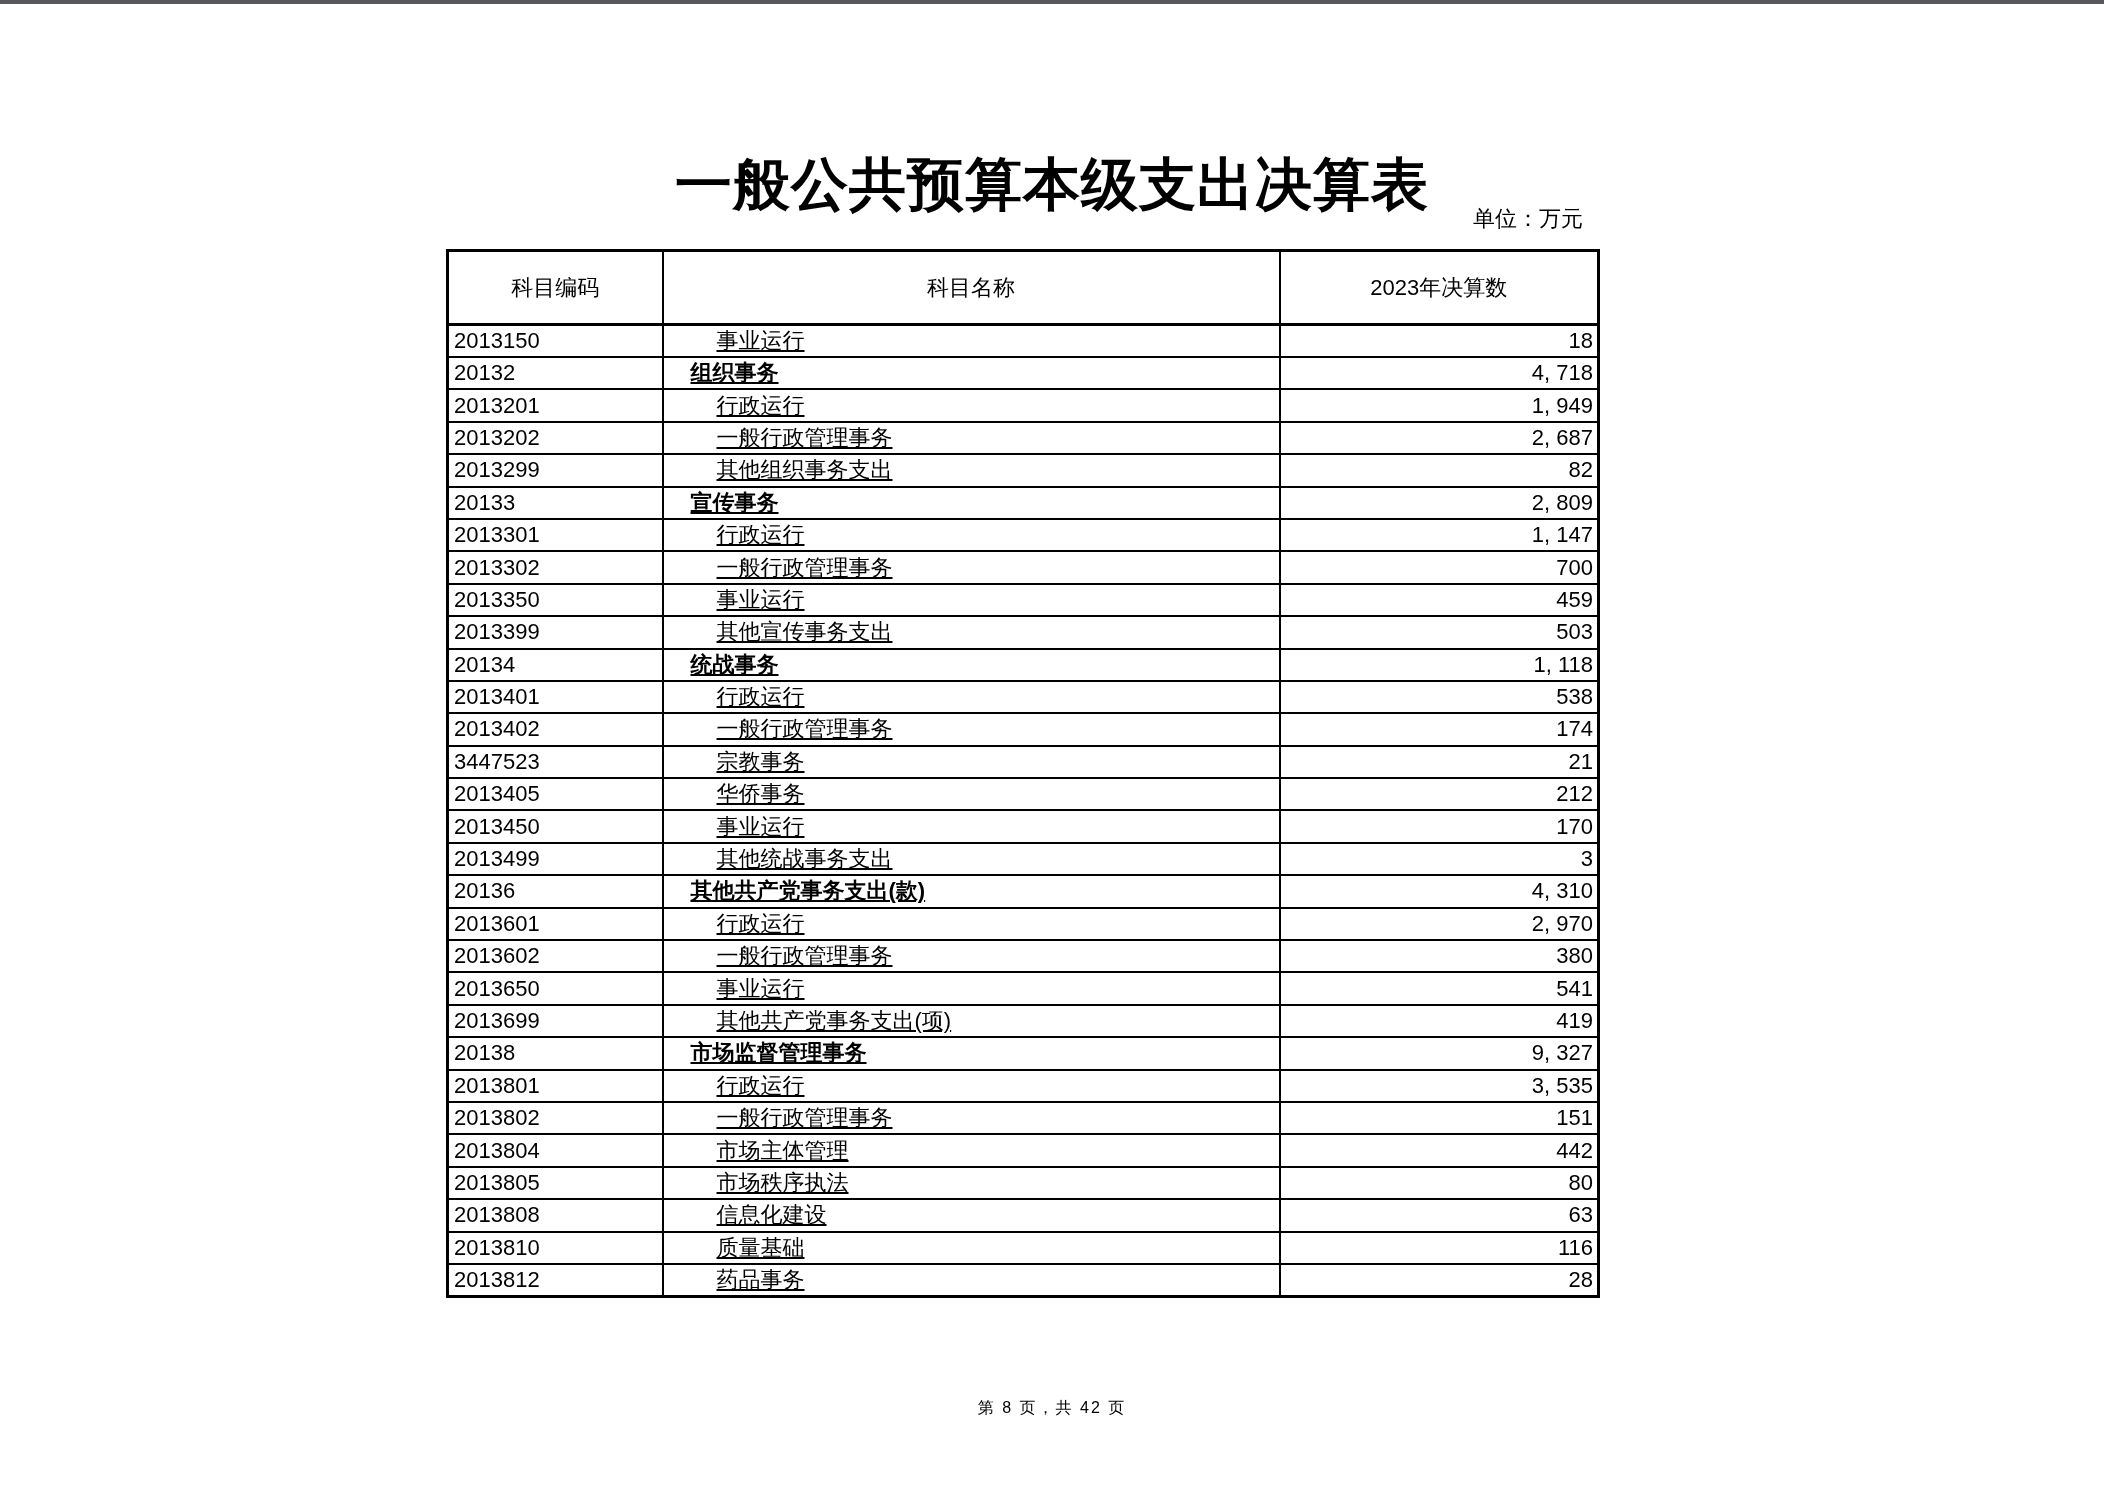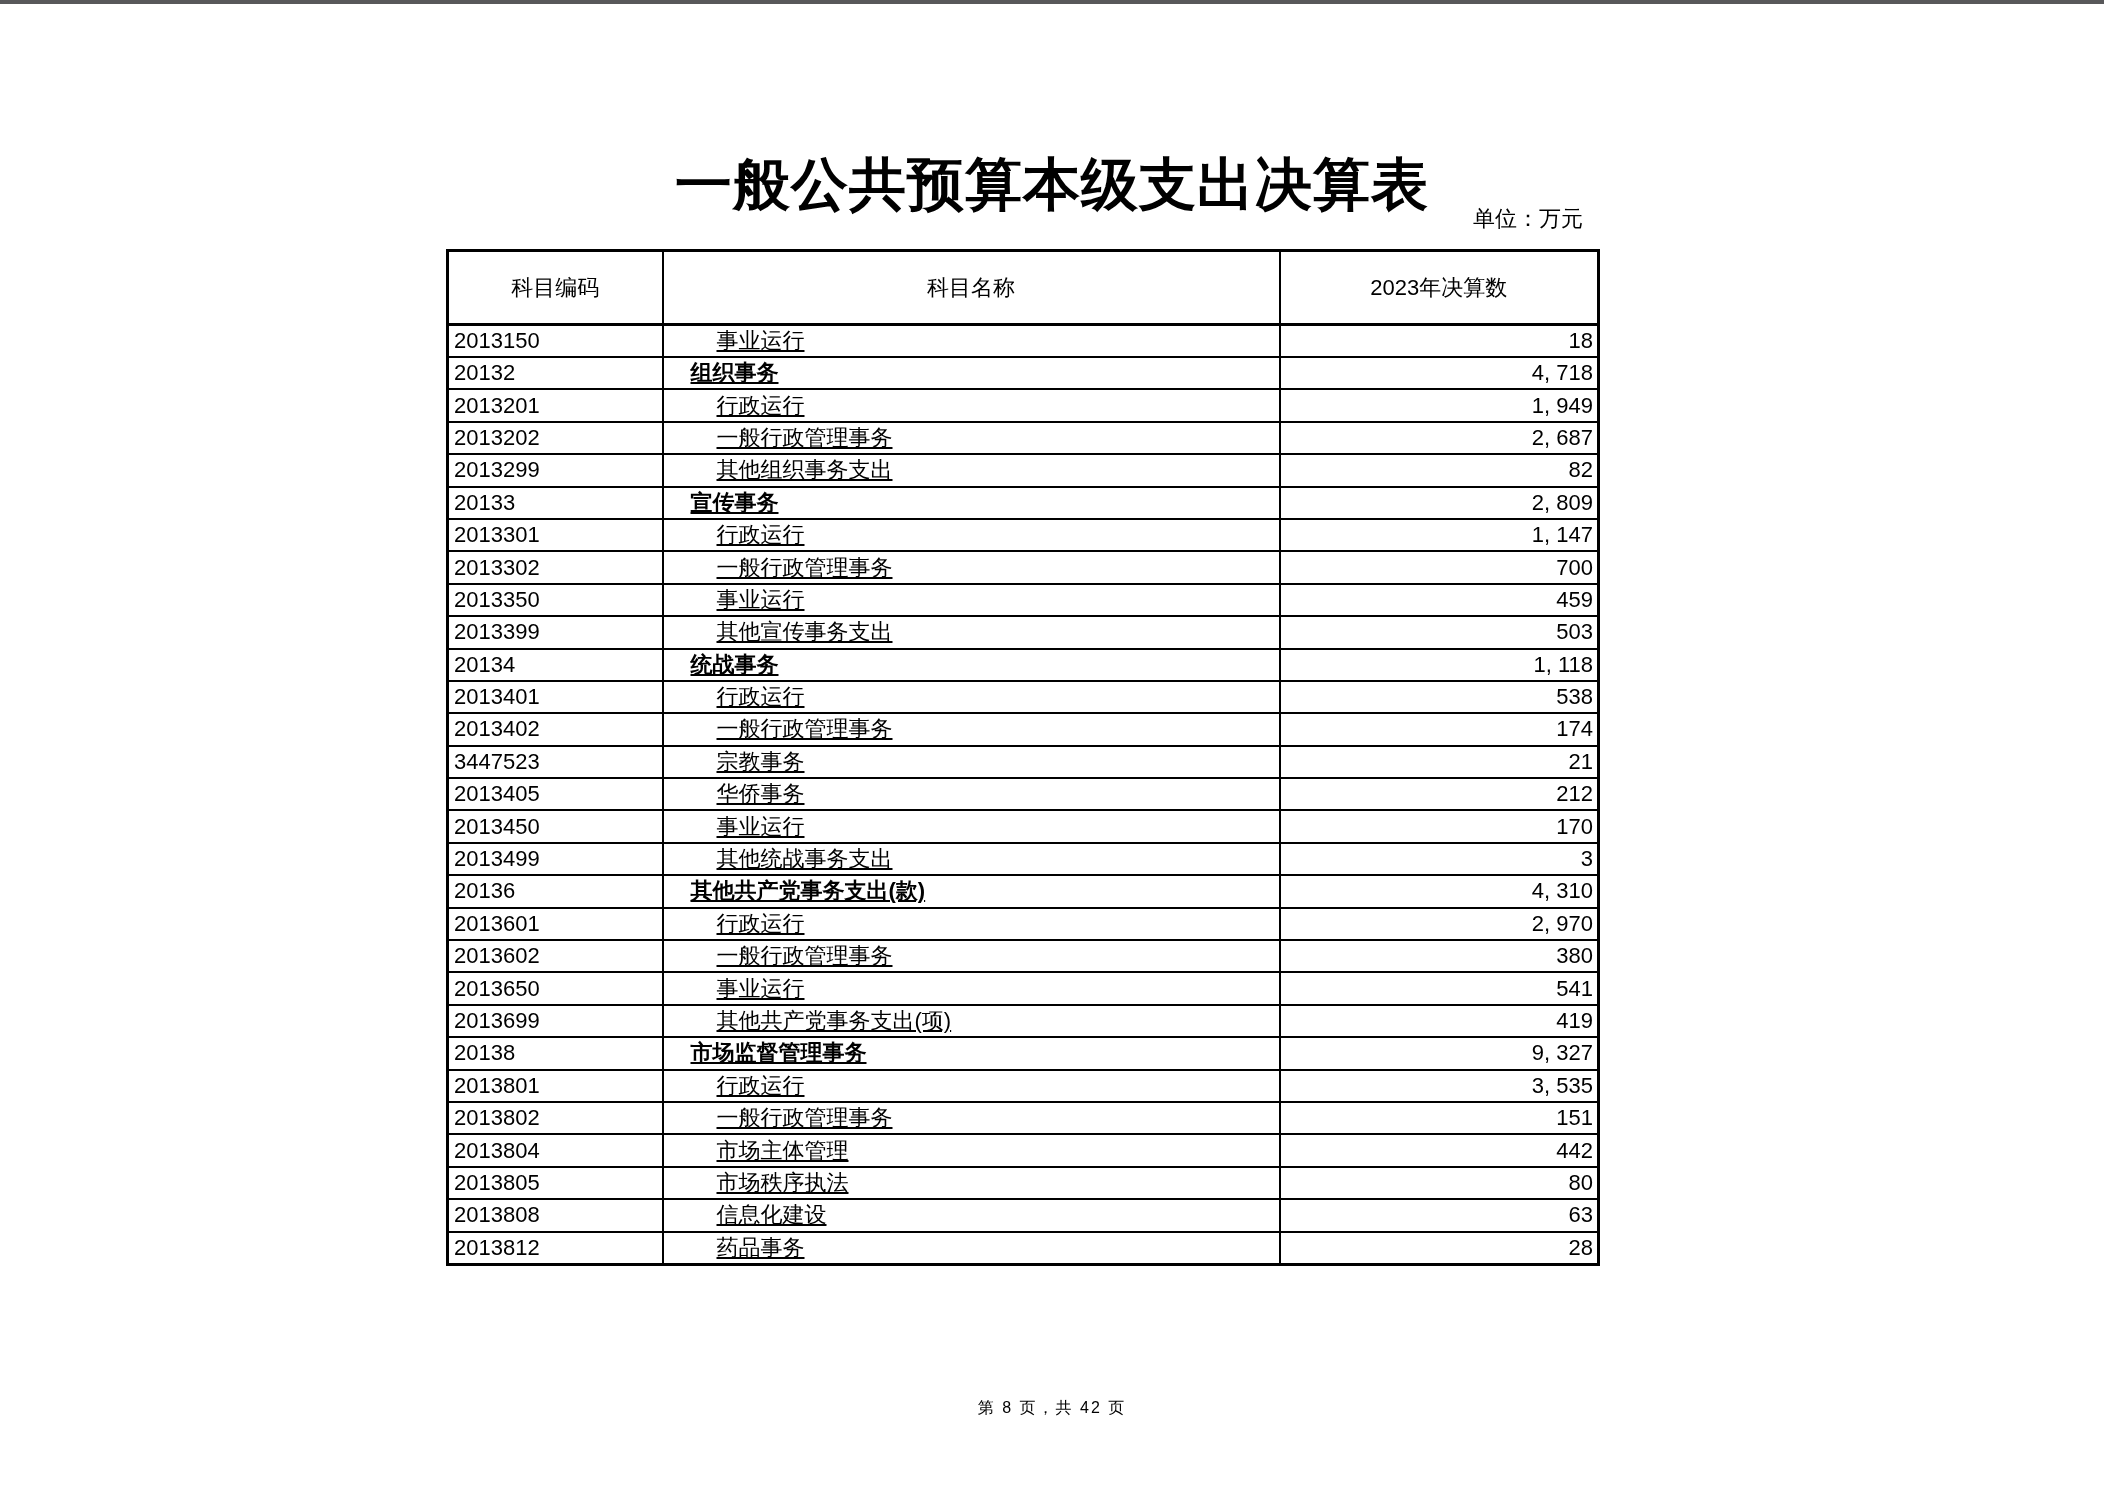--- a/index.html
+++ b/index.html
@@ -241,20 +241,25 @@
     <td class="code">2013805</td>
     <td class="name">市场秩序执法</td>
     <td class="value">80</td>
   </tr>
       <tr>
     <td class="code">2013808</td>
     <td class="name">信息化建设</td>
     <td class="value">63</td>
   </tr>
       <tr>
+    <td class="code">2013810</td>
+    <td class="name">质量基础</td>
+    <td class="value">116</td>
+  </tr>
+      <tr>
     <td class="code">2013812</td>
     <td class="name">药品事务</td>
     <td class="value">28</td>
   </tr>
     </tbody>
 </table>
 
 <div class="page-footer">第 8 页，共 42 页</div>
 
 </body></html>

